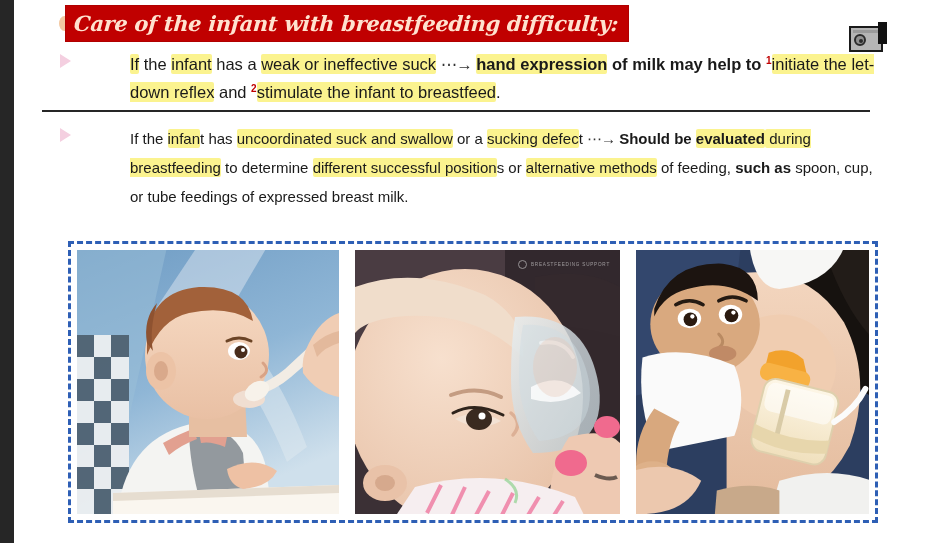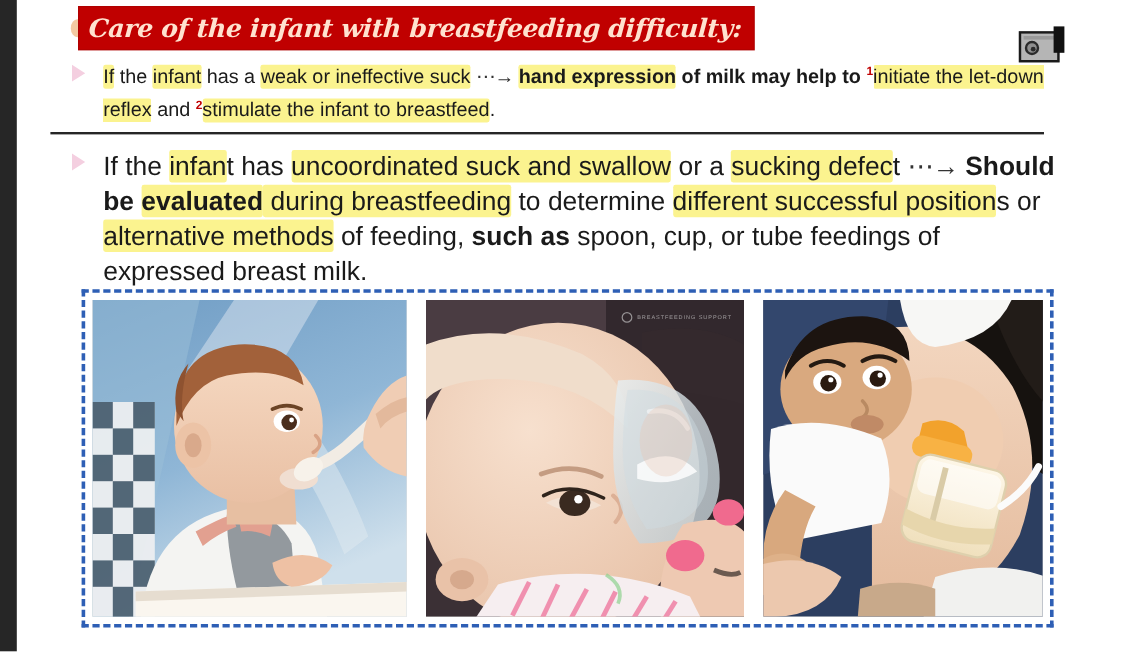--- a/index.html
+++ b/index.html
@@ -88,21 +88,21 @@
     width: 9px; height: 22px;
     background: #111111;
   }
 
   
   .body-block {
     position: absolute;
     left: 60px; top: 50px;
     width: 830px;
   }
-  .bullet-row { display: flex; align-items: flex-start; }
+  .bullet-row { display: flex; align-items: flex-start; gap: 44px; }
   .bullet-mark {
     flex: 0 0 auto;
     width: 26px;
     padding-top: 4px;
     display: flex; justify-content: flex-start;
   }
   .tri {
     width: 0; height: 0;
     border-top: 7px solid transparent;
     border-bottom: 7px solid transparent;
@@ -118,21 +118,21 @@
     border-bottom: 8px solid transparent;
     border-left: 12px solid #9b7fc4;
     z-index: -1;
   }
   .para {
     flex: 1 1 auto;
     font-size: 16.5px;
     line-height: 28px;
     color: #1a1a1a;
   }
-  .para.second { font-size: 22px; line-height: 29px; }
+  .para.second { font-size: 15px; line-height: 29px; }
   .hl { background: #fbf38f; border-radius: 2px; padding: 1px 0; }
   .b  { font-weight: bold; }
   .sup {
     color: #c00000;
     font-weight: bold;
     font-size: 10px;
     vertical-align: super;
     line-height: 0;
   }
   .arrow { color: #333; letter-spacing: -1px; }

